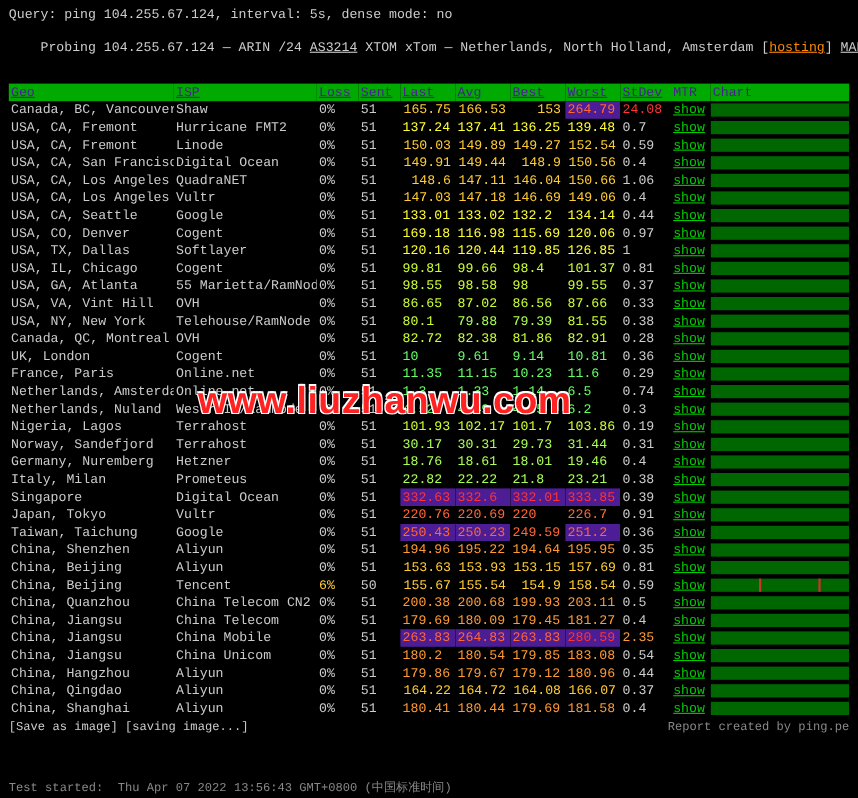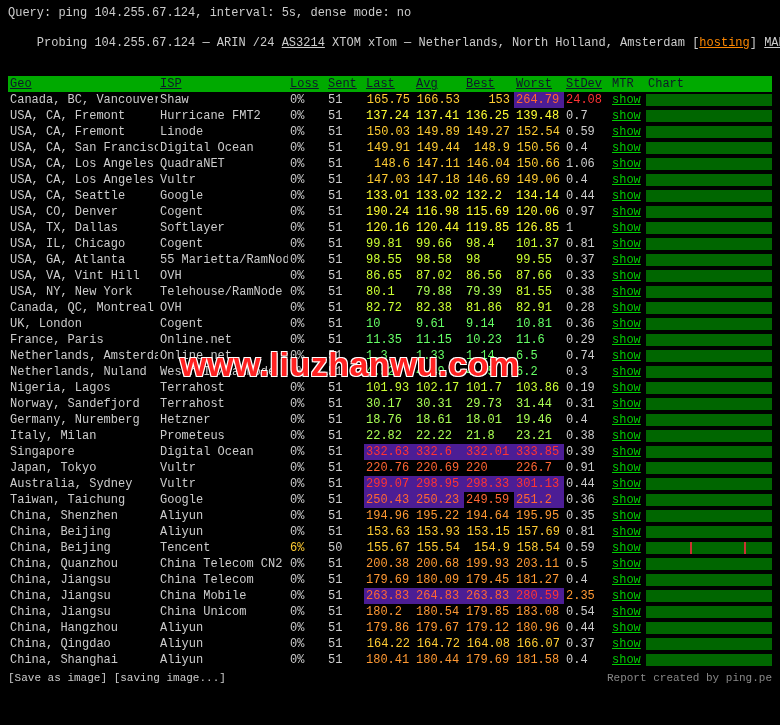--- a/index.html
+++ b/index.html
@@ -31,21 +31,21 @@
   }
   .probe-line .hosting { color: #ff8800; text-decoration: underline; }
   .spacer { height: 10px; }
   table {
     border-collapse: collapse;
     width: 100%;
     table-layout: fixed;
   }
   th {
     background: #00aa00;
-    color: #0f172a;
+    color: #4c1d95;
     text-align: left;
     padding: 1px 4px 1px 2px;
     font-weight: normal;
     text-decoration: underline;
     cursor: pointer;
     margin-left: 24px;
   }
   th.no-u { text-decoration: none; cursor: default; }
   td {
     padding: 1px 4px 1px 2px;
@@ -269,21 +269,21 @@
             <div class="bar-wrap">
               <div class="bar" style="width: 100%;"></div>
             </div>
           </td>
         </tr>
         <tr>
           <td>USA, CO, Denver</td>
           <td>Cogent</td>
           <td>0%</td>
           <td>51</td>
-          <td class="c-g4">190.24</td>
+          <td class="c-g4">169.18</td>
           <td class="c-g4">116.98</td>
           <td class="c-g4">115.69</td>
           <td class="c-g4">120.06</td>
           <td>0.97</td>
           <td class="show">show</td>
           <td class="chart">
             <div class="bar-wrap">
               <div class="bar" style="width: 100%;"></div>
             </div>
           </td>
@@ -546,37 +546,20 @@
         <tr>
           <td>Japan, Tokyo</td>
           <td>Vultr</td>
           <td>0%</td>
           <td>51</td>
           <td class="c-g7">220.76</td>
           <td class="c-g7">220.69</td>
           <td class="c-g7">220</td>
           <td class="c-g7">226.7</td>
           <td>0.91</td>
-          <td class="show">show</td>
-          <td class="chart">
-            <div class="bar-wrap">
-              <div class="bar" style="width: 100%;"></div>
-            </div>
-          </td>
-        </tr>
-        <tr>
-          <td>Australia, Sydney</td>
-          <td>Vultr</td>
-          <td>0%</td>
-          <td>51</td>
-          <td class="c-g8 c-bg1">299.07</td>
-          <td class="c-g8 c-bg1">298.95</td>
-          <td class="c-g8 c-bg1">298.33</td>
-          <td class="c-g8 c-bg1">301.13</td>
-          <td>0.44</td>
           <td class="show">show</td>
           <td class="chart">
             <div class="bar-wrap">
               <div class="bar" style="width: 100%;"></div>
             </div>
           </td>
         </tr>
         <tr>
           <td>Taiwan, Taichung</td>
           <td>Google</td>

